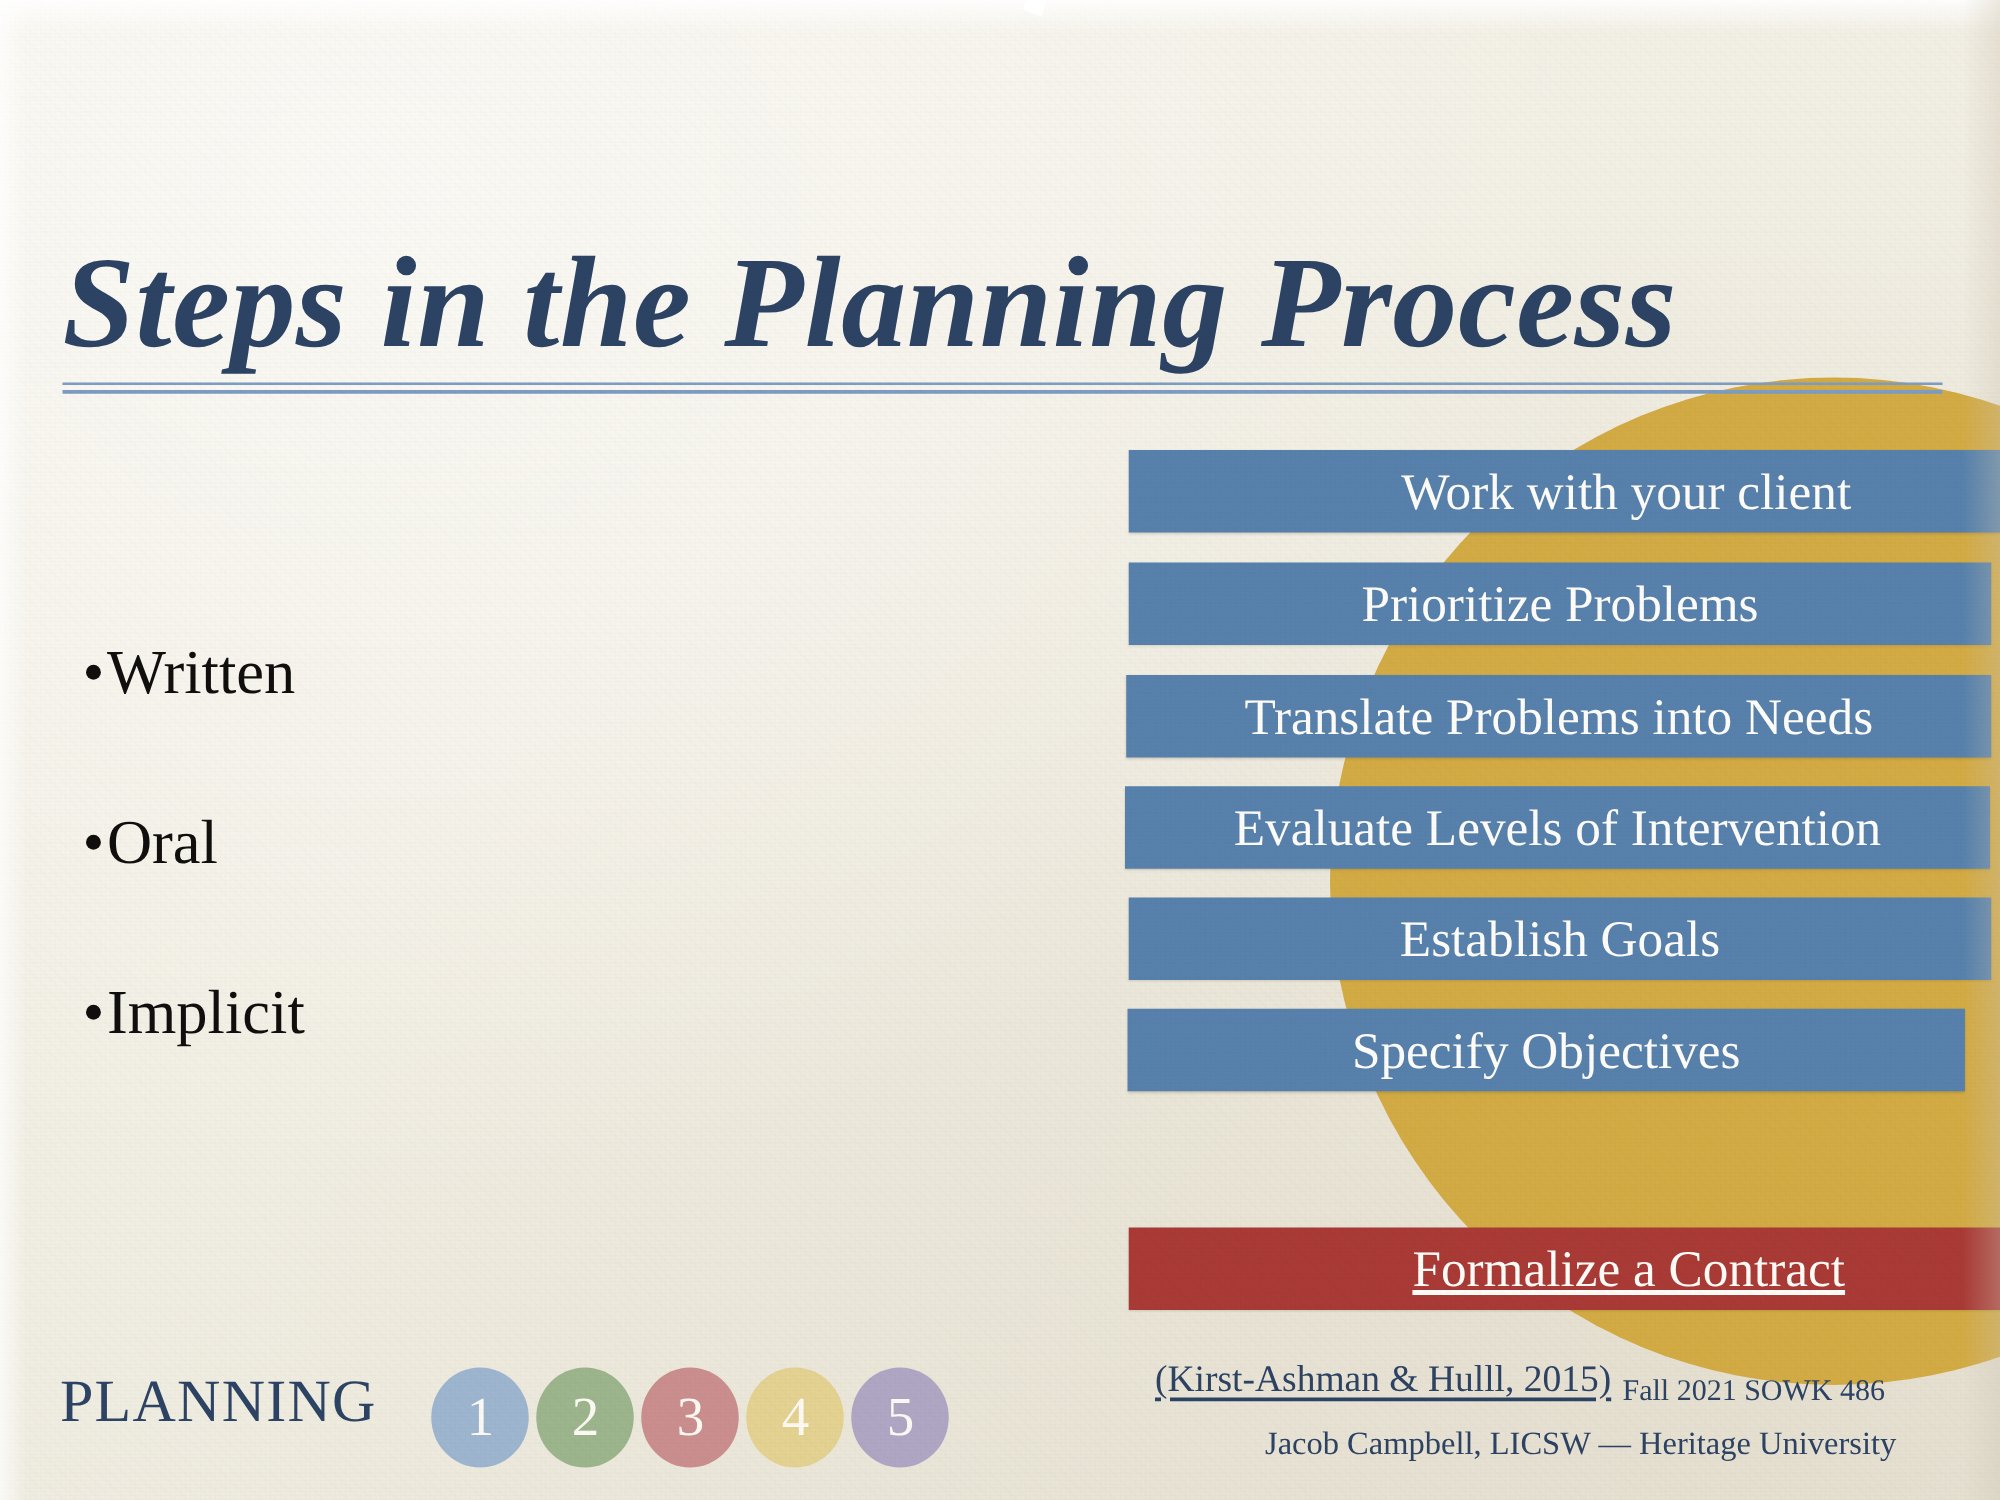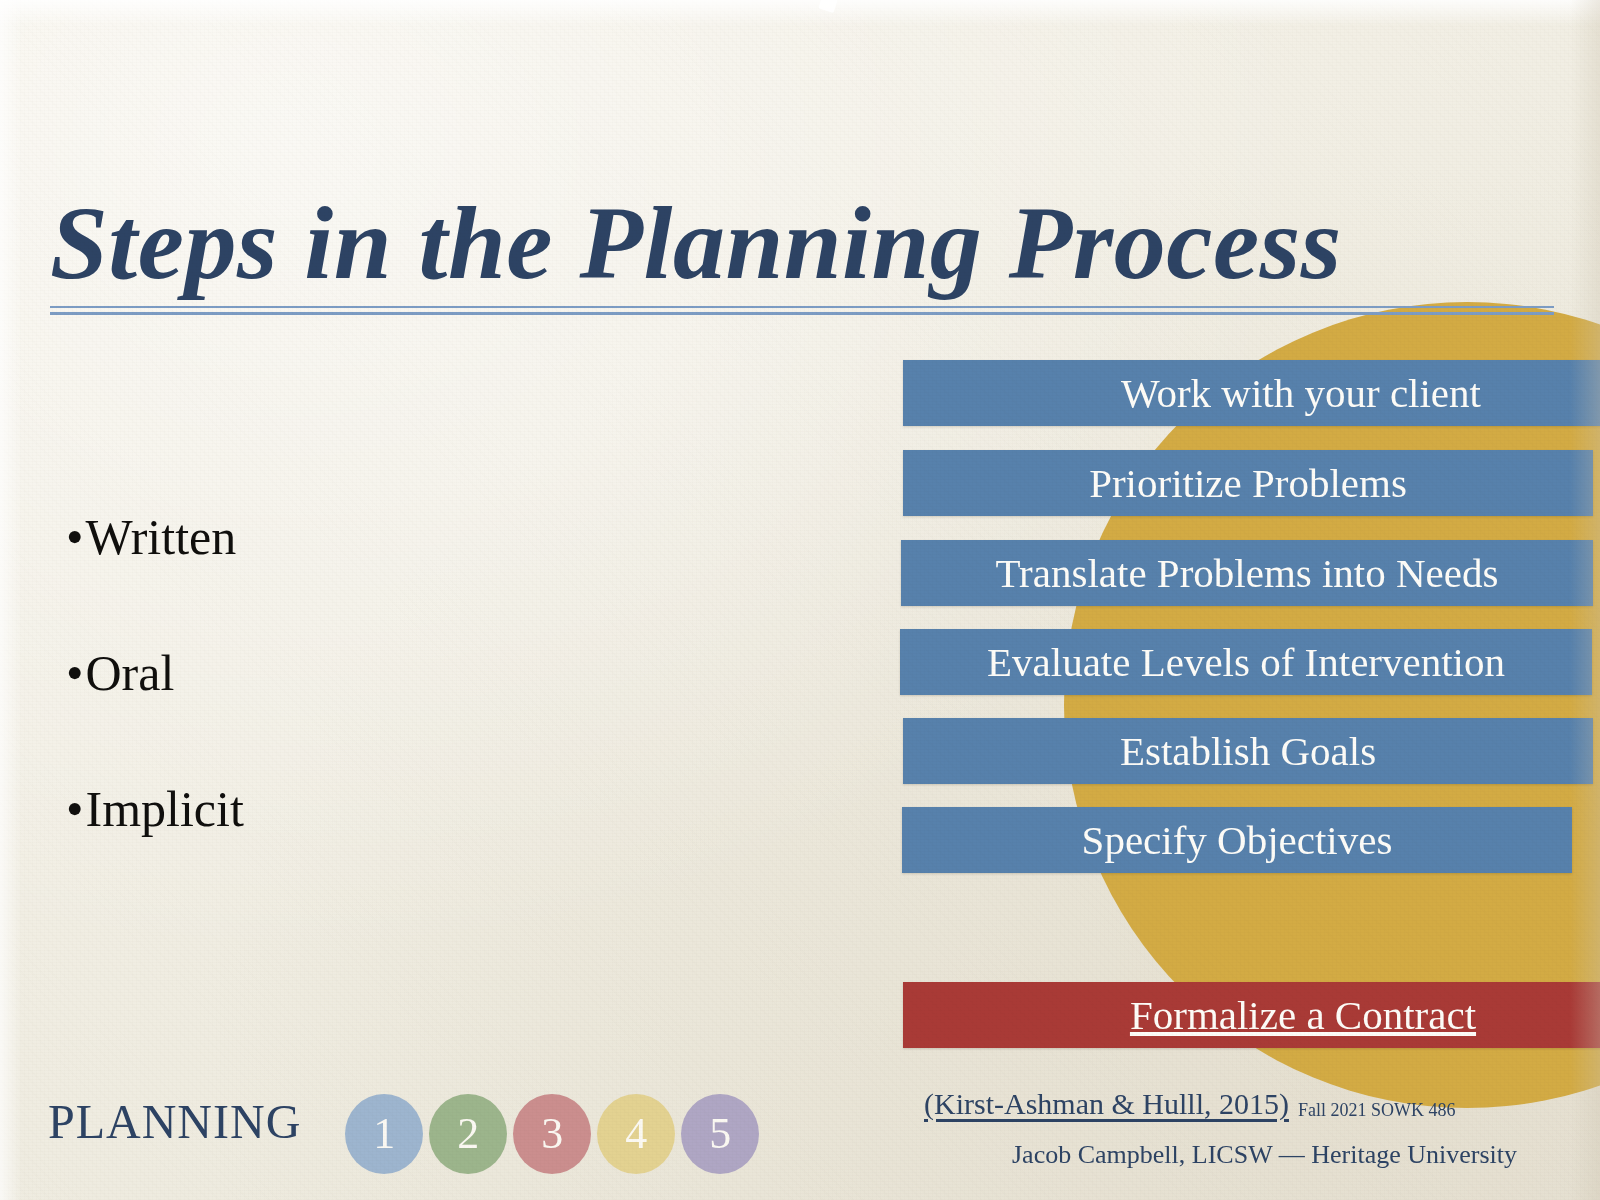--- a/index.html
+++ b/index.html
@@ -158,21 +158,21 @@
     font-size: 30px;
     color: #2d4364;
     text-decoration: underline;
     text-underline-offset: 5px;
     white-space: nowrap;
   }
   .course {
     position: absolute;
     left: 1298px;
     top: 1100px;
-    font-size: 18px;
+    font-size: 24px;
     color: #2d4364;
     white-space: nowrap;
   }
   .author {
     position: absolute;
     left: 1012px;
     top: 1140px;
     font-size: 26px;
     color: #2d4364;
     white-space: nowrap;

